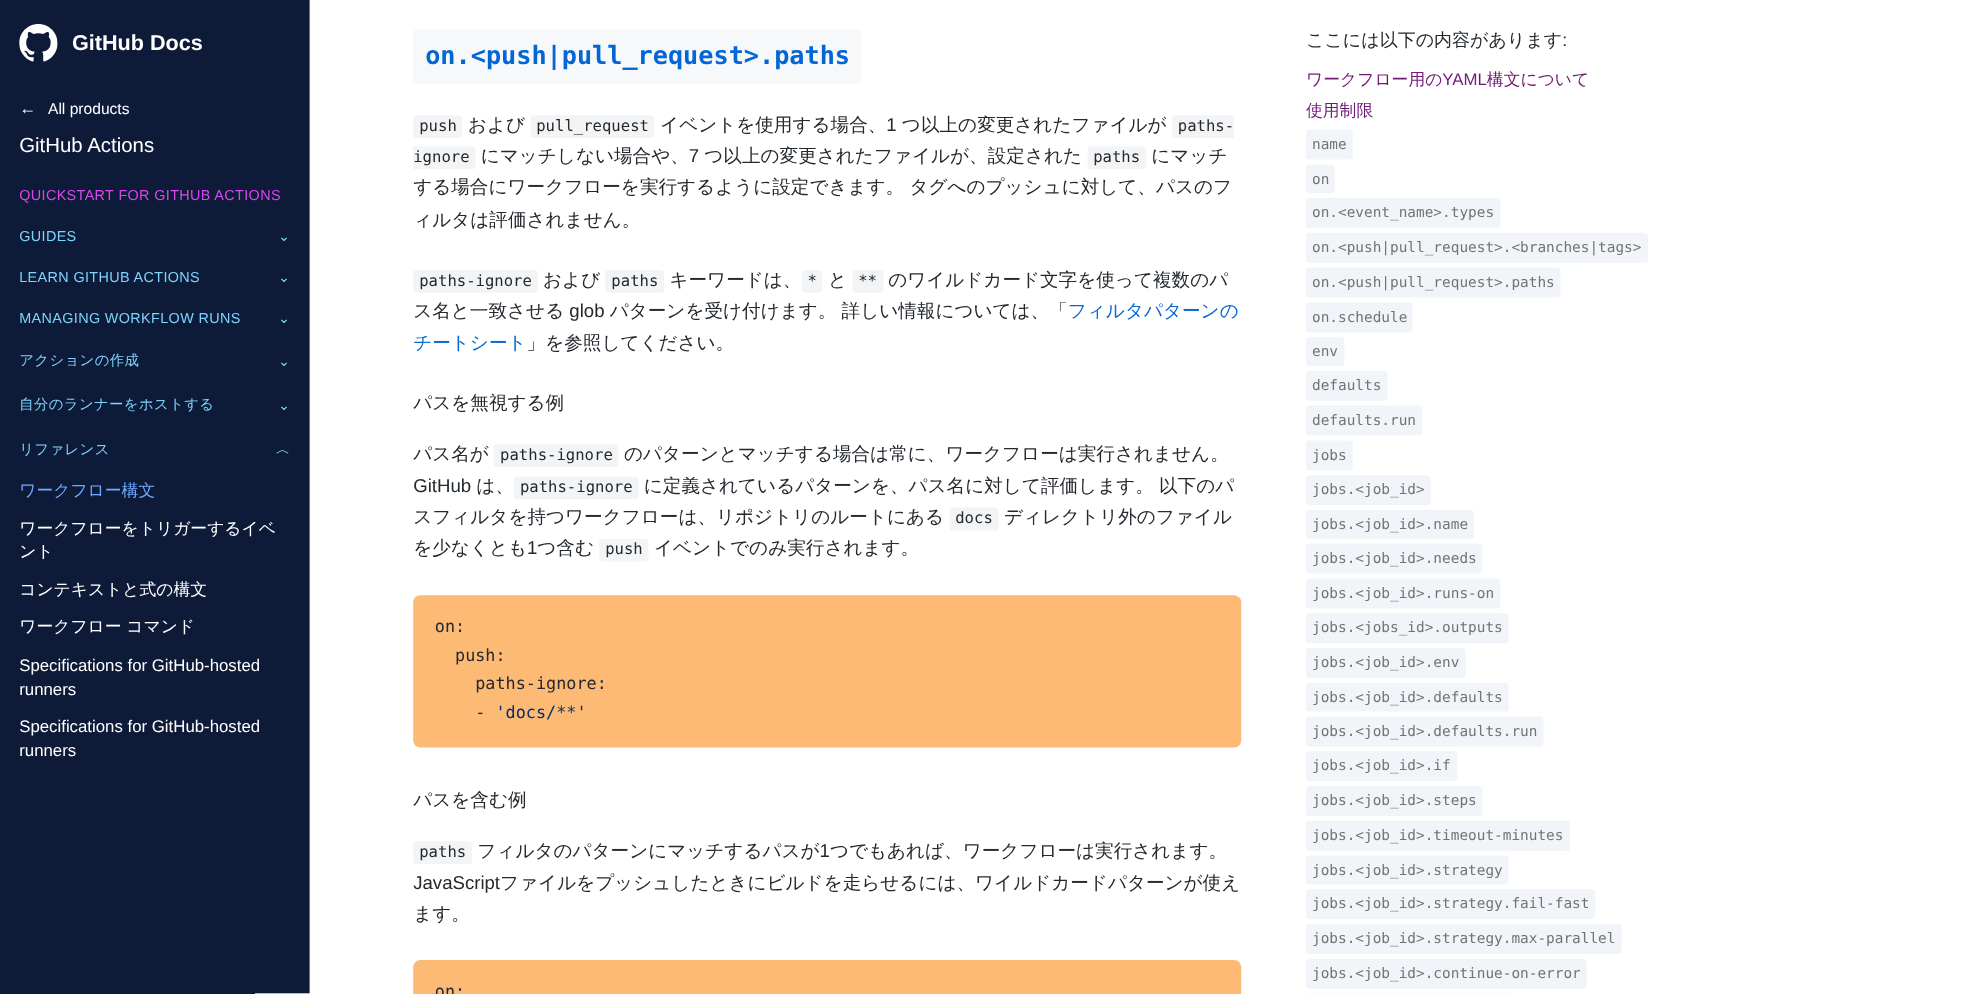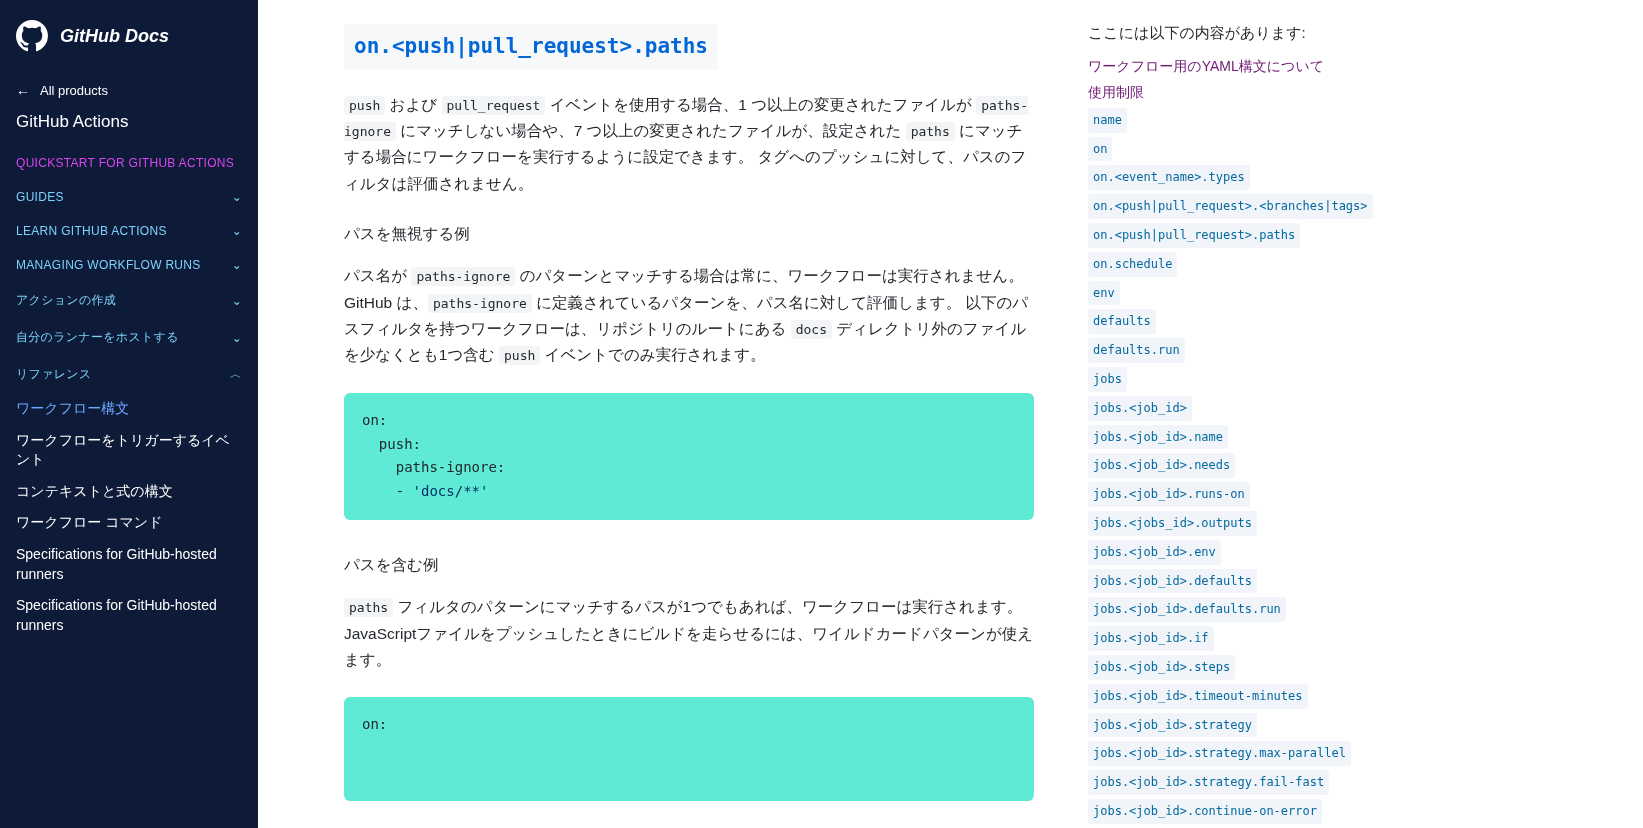--- a/index.html
+++ b/index.html
@@ -1,43 +1,43 @@
 <!DOCTYPE html>
 <html><head>
 <meta charset="utf-8">
 <style>
 * { margin: 0; padding: 0; box-sizing: border-box; }
 body { font-family: -apple-system, BlinkMacSystemFont, "Segoe UI", Helvetica, Arial, sans-serif; font-size: 16px; color: #24292e; display: flex; }
 .sidebar { width: 258px; background: #0d1b38; color: #fff; height: 828px; overflow-y: auto; flex-shrink: 0; }
 .sidebar-header { display: flex; align-items: center; padding: 20px 16px 24px 16px; gap: 12px; }
 .sidebar-header .logo { width: 32px; height: 32px; }
-.sidebar-header .title { font-size: 18px; font-weight: 600; color: #fff; font-style: italic; }
+.sidebar-header .title { font-size: 18px; font-weight: 600; color: #fff; }
 .all-products { display: flex; align-items: center; gap: 10px; padding: 6px 16px; font-size: 13px; color: #fff; cursor: pointer; }
 .all-products .arrow { font-size: 14px; }
 .product-title { padding: 8px 16px 14px 16px; font-size: 17px; font-weight: 500; color: #fff; }
 .nav-quick { padding: 10px 16px; font-size: 12px; color: #d946ef; letter-spacing: 0.3px; }
 .nav-section { display: flex; justify-content: space-between; align-items: center; padding: 10px 16px; font-size: 12px; color: #7dd3fc; cursor: pointer; letter-spacing: 0.3px; }
 .nav-section .chev { font-size: 12px; }
 .nav-sub { padding: 6px 16px 6px 16px; font-size: 14px; color: #fff; cursor: pointer; line-height: 1.4; }
 .nav-sub.active { color: #6ea8ff; }
 
 .main { flex: 1; display: flex; height: 828px; overflow-y: auto; }
 .content { flex: 1; padding: 24px 44px 24px 86px; max-width: 820px; line-height: 1.7; }
 .heading-code { background: #f6f8fa; color: #0366d6; font-family: "SFMono-Regular", Consolas, monospace; font-size: 21px; padding: 5px 10px; border-radius: 4px; display: inline-block; margin-bottom: 22px; font-weight: 600; }
 .para { margin-bottom: 24px; font-size: 15.5px; color: #24292e; }
 .para code, .inline-code { background: #f3f4f6; font-family: "SFMono-Regular", Consolas, monospace; font-size: 13px; padding: 2px 5px; border-radius: 3px; }
 .para a { color: #0366d6; text-decoration: none; }
 .subhead { font-size: 15.5px; margin-bottom: 16px; margin-top: 4px; }
-.codeblock { background: #5eead4; border-radius: 6px; padding: 16px 18px; font-family: "SFMono-Regular", Consolas, monospace; font-size: 14px; line-height: 1.7; white-space: pre; margin-bottom: 32px; color: #24292e; }
+.codeblock { background: #fdba74; border-radius: 6px; padding: 16px 18px; font-family: "SFMono-Regular", Consolas, monospace; font-size: 14px; line-height: 1.7; white-space: pre; margin-bottom: 32px; color: #24292e; }
 .codeblock .str { color: #032f62; }
 
 .toc { width: 360px; padding: 24px 20px 24px 10px; font-size: 14px; flex-shrink: 0; }
 .toc-title { font-size: 15px; margin-bottom: 10px; color: #24292e; }
 .toc-plain { display: block; color: #701a75; text-decoration: none; padding: 2px 0; line-height: 1.6; }
-.toc-code { display: inline-block; background: #f1f4f8; color: #0369a1; font-family: "SFMono-Regular", Consolas, monospace; font-size: 12px; padding: 1px 5px; border-radius: 3px; margin: 2px 0; cursor: pointer; }
+.toc-code { display: inline-block; background: #f1f4f8; color: #737373; font-family: "SFMono-Regular", Consolas, monospace; font-size: 12px; padding: 1px 5px; border-radius: 3px; margin: 2px 0; cursor: pointer; }
 .toc-code-wrap { line-height: 1.9; }
 </style>
 </head>
 <body>
 
 <div class="sidebar">
   <div class="sidebar-header">
     <svg class="logo" viewBox="0 0 16 16" fill="#fff">
         <path d="M8 0C3.58 0 0 3.58 0 8c0 3.54 2.29 6.53 5.47 7.59.4.07.55-.17.55-.38 0-.19-.01-.82-.01-1.49-2.01.37-2.53-.49-2.69-.94-.09-.23-.48-.94-.82-1.13-.28-.15-.68-.52-.01-.53.63-.01 1.08.58 1.23.82.72 1.21 1.87.87 2.33.66.07-.52.28-.87.51-1.07-1.78-.2-3.64-.89-3.64-3.95 0-.87.31-1.59.82-2.15-.08-.2-.36-1.02.08-2.12 0 0 .67-.21 2.2.82.64-.18 1.32-.27 2-.27.68 0 1.36.09 2 .27 1.53-1.04 2.2-.82 2.2-.82.44 1.1.16 1.92.08 2.12.51.56.82 1.27.82 2.15 0 3.07-1.87 3.75-3.65 3.95.29.25.54.73.54 1.48 0 1.07-.01 1.93-.01 2.2 0 .21.15.46.55.38A8.013 8.013 0 0016 8c0-4.42-3.58-8-8-8z"></path>
       </svg>
@@ -82,20 +82,21 @@
   <div class="nav-sub">Specifications for GitHub-hosted runners</div>
   <div class="nav-sub">Specifications for GitHub-hosted runners</div>
 </div>
 
 <div class="main">
   <div class="content">
     <div class="heading-code">on.&lt;push|pull_request&gt;.paths</div>
 
     <p class="para"><code class="inline-code">push</code><span> および </span><code class="inline-code">pull_request</code><span> イベントを使用する場合、1 つ以上の変更されたファイルが </span><code class="inline-code">paths-ignore</code><span> にマッチしない場合や、7 つ以上の変更されたファイルが、設定された </span><code class="inline-code">paths</code><span> にマッチする場合にワークフローを実行するように設定できます。 タグへのプッシュに対して、パスのフィルタは評価されません。</span></p>
 
+    <p class="para"><code class="inline-code">paths-ignore</code><span> および </span><code class="inline-code">paths</code><span> キーワードは、</span><code class="inline-code">*</code><span> と </span><code class="inline-code">**</code><span> のワイルドカード文字を使って複数のパス名と一致させる glob パターンを受け付けます。 詳しい情報については、「</span><a href="#">フィルタパターンのチートシート</a><span>」を参照してください。</span></p>
 
     <p class="subhead">パスを無視する例</p>
 
     <p class="para"><span>パス名が </span><code class="inline-code">paths-ignore</code><span> のパターンとマッチする場合は常に、ワークフローは実行されません。 GitHub は、</span><code class="inline-code">paths-ignore</code><span> に定義されているパターンを、パス名に対して評価します。 以下のパスフィルタを持つワークフローは、リポジトリのルートにある </span><code class="inline-code">docs</code><span> ディレクトリ外のファイルを少なくとも1つ含む </span><code class="inline-code">push</code><span> イベントでのみ実行されます。</span></p>
 
     <div class="codeblock"><span>on:</span>
 <span>  push:</span>
 <span>    paths-ignore:</span>
 <span>    - </span><span class="str">'docs/**'</span></div>
 
@@ -129,20 +130,20 @@
         <div><a class="toc-code">jobs.&lt;job_id&gt;.needs</a></div>
         <div><a class="toc-code">jobs.&lt;job_id&gt;.runs-on</a></div>
         <div><a class="toc-code">jobs.&lt;jobs_id&gt;.outputs</a></div>
         <div><a class="toc-code">jobs.&lt;job_id&gt;.env</a></div>
         <div><a class="toc-code">jobs.&lt;job_id&gt;.defaults</a></div>
         <div><a class="toc-code">jobs.&lt;job_id&gt;.defaults.run</a></div>
         <div><a class="toc-code">jobs.&lt;job_id&gt;.if</a></div>
         <div><a class="toc-code">jobs.&lt;job_id&gt;.steps</a></div>
         <div><a class="toc-code">jobs.&lt;job_id&gt;.timeout-minutes</a></div>
         <div><a class="toc-code">jobs.&lt;job_id&gt;.strategy</a></div>
+        <div><a class="toc-code">jobs.&lt;job_id&gt;.strategy.fail-fast</a></div>
         <div><a class="toc-code">jobs.&lt;job_id&gt;.strategy.max-parallel</a></div>
-        <div><a class="toc-code">jobs.&lt;job_id&gt;.strategy.fail-fast</a></div>
         <div><a class="toc-code">jobs.&lt;job_id&gt;.continue-on-error</a></div>
         <div><a class="toc-code">jobs.&lt;job_id&gt;.container</a></div>
       </div>
 
   </div>
 </div>
 
 </body></html>

